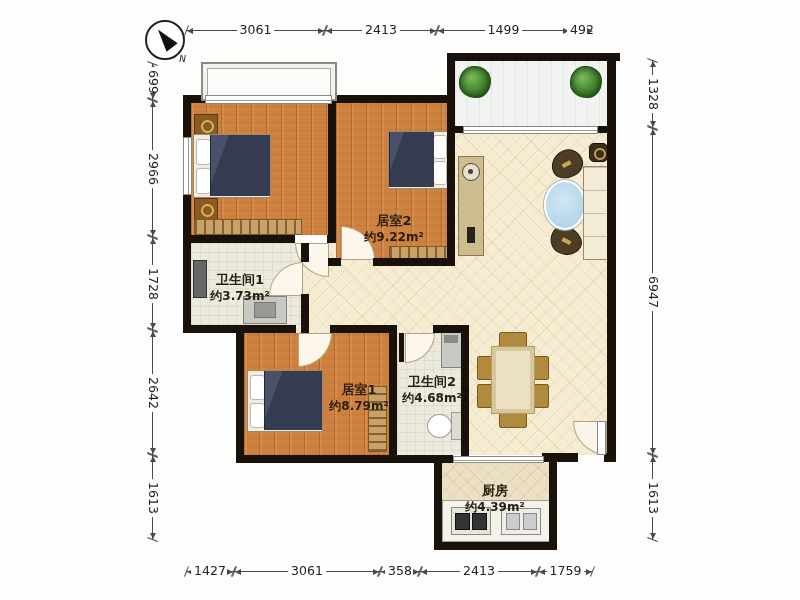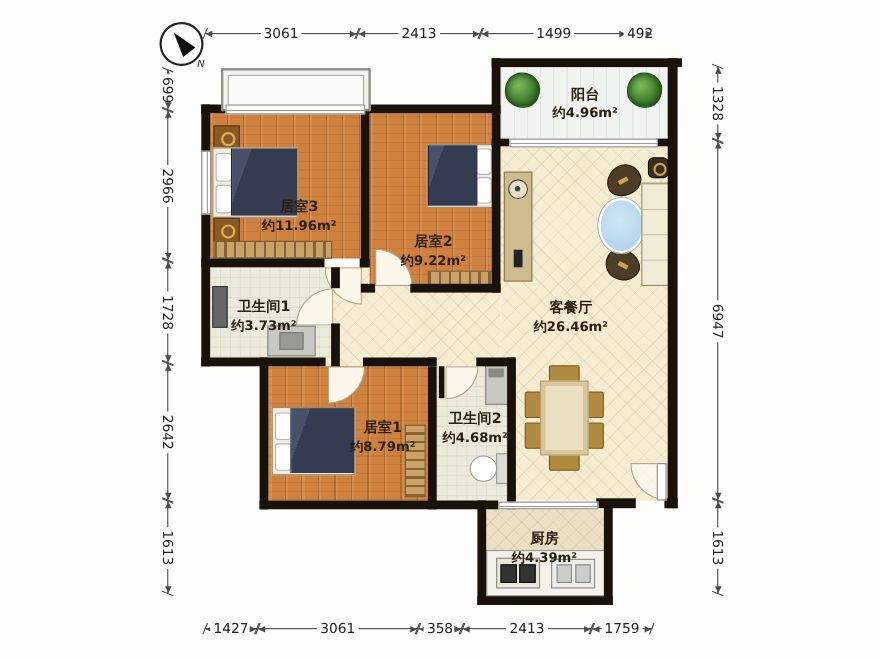--- a/index.html
+++ b/index.html
@@ -221,41 +221,29 @@
   <div class="wall" style="left:434px;top:542px;width:123px;height:8px"></div>
 
   <div class="bay">
       <div class="inner"></div>
     </div>
   <div class="window" style="left:205px;top:95px;width:125px;height:7px"></div>
   <div class="window" style="left:463px;top:126px;width:133px;height:6px"></div>
   <div class="window vert" style="left:183px;top:137px;width:7px;height:56px"></div>
   <div class="window" style="left:453px;top:456px;width:89px;height:5px"></div>
 
-  <div class="rlabel" style="left:272px;top:197px">
-    <div class="rname">居室3</div>
-    <div class="rarea">约11.96m²</div>
-  </div>
   <div class="rlabel" style="left:394px;top:229px">
     <div class="rname">居室2</div>
     <div class="rarea">约9.22m²</div>
   </div>
-  <div class="rlabel" style="left:532px;top:95px">
-    <div class="rname">阳台</div>
-    <div class="rarea">约4.96m²</div>
-  </div>
-  <div class="rlabel" style="left:519px;top:289px">
-    <div class="rname">客餐厅</div>
-    <div class="rarea">约26.46m²</div>
-  </div>
   <div class="rlabel" style="left:240px;top:288px">
     <div class="rname">卫生间1</div>
     <div class="rarea">约3.73m²</div>
   </div>
-  <div class="rlabel" style="left:348px;top:398px">
+  <div class="rlabel" style="left:359px;top:398px">
     <div class="rname">居室1</div>
     <div class="rarea">约8.79m²</div>
   </div>
   <div class="rlabel" style="left:432px;top:390px">
     <div class="rname">卫生间2</div>
     <div class="rarea">约4.68m²</div>
   </div>
   <div class="rlabel" style="left:495px;top:499px">
     <div class="rname">厨房</div>
     <div class="rarea">约4.39m²</div>

